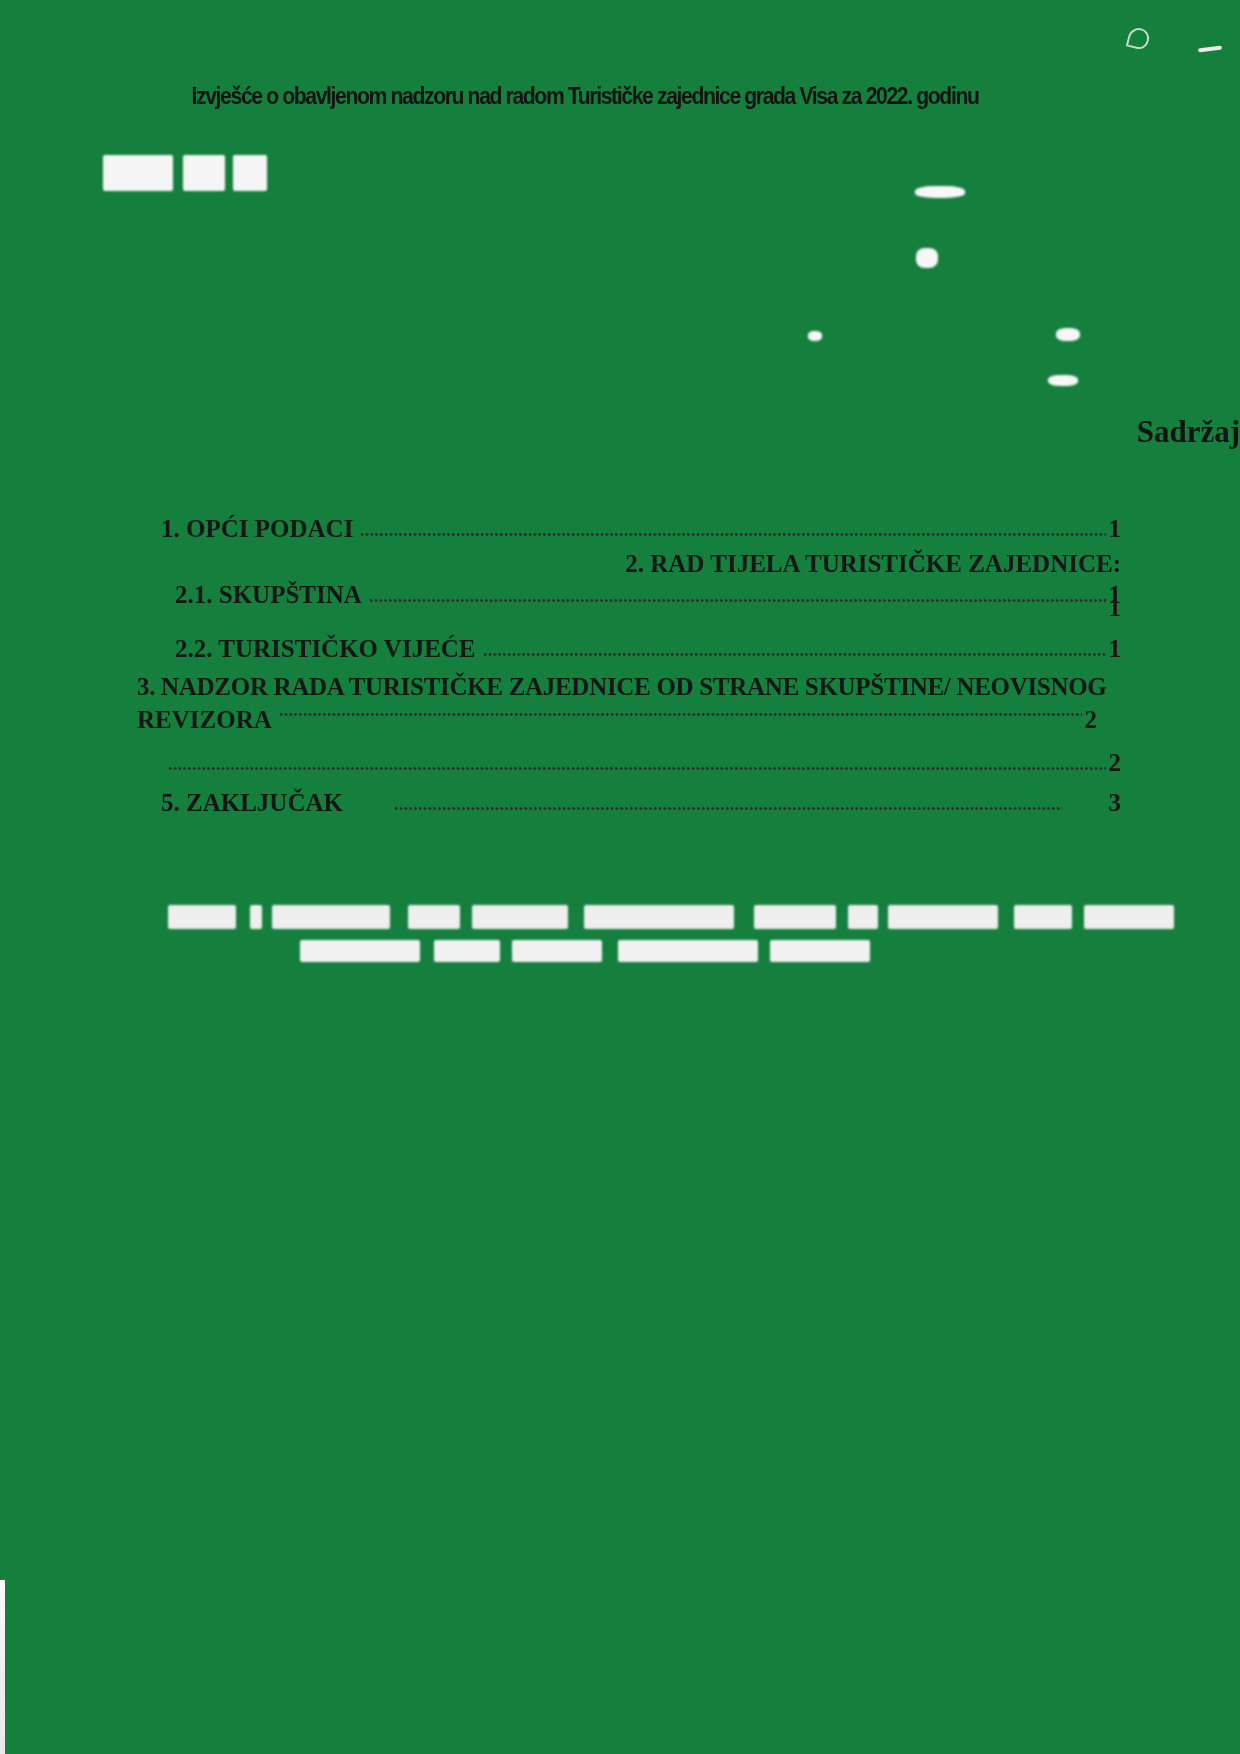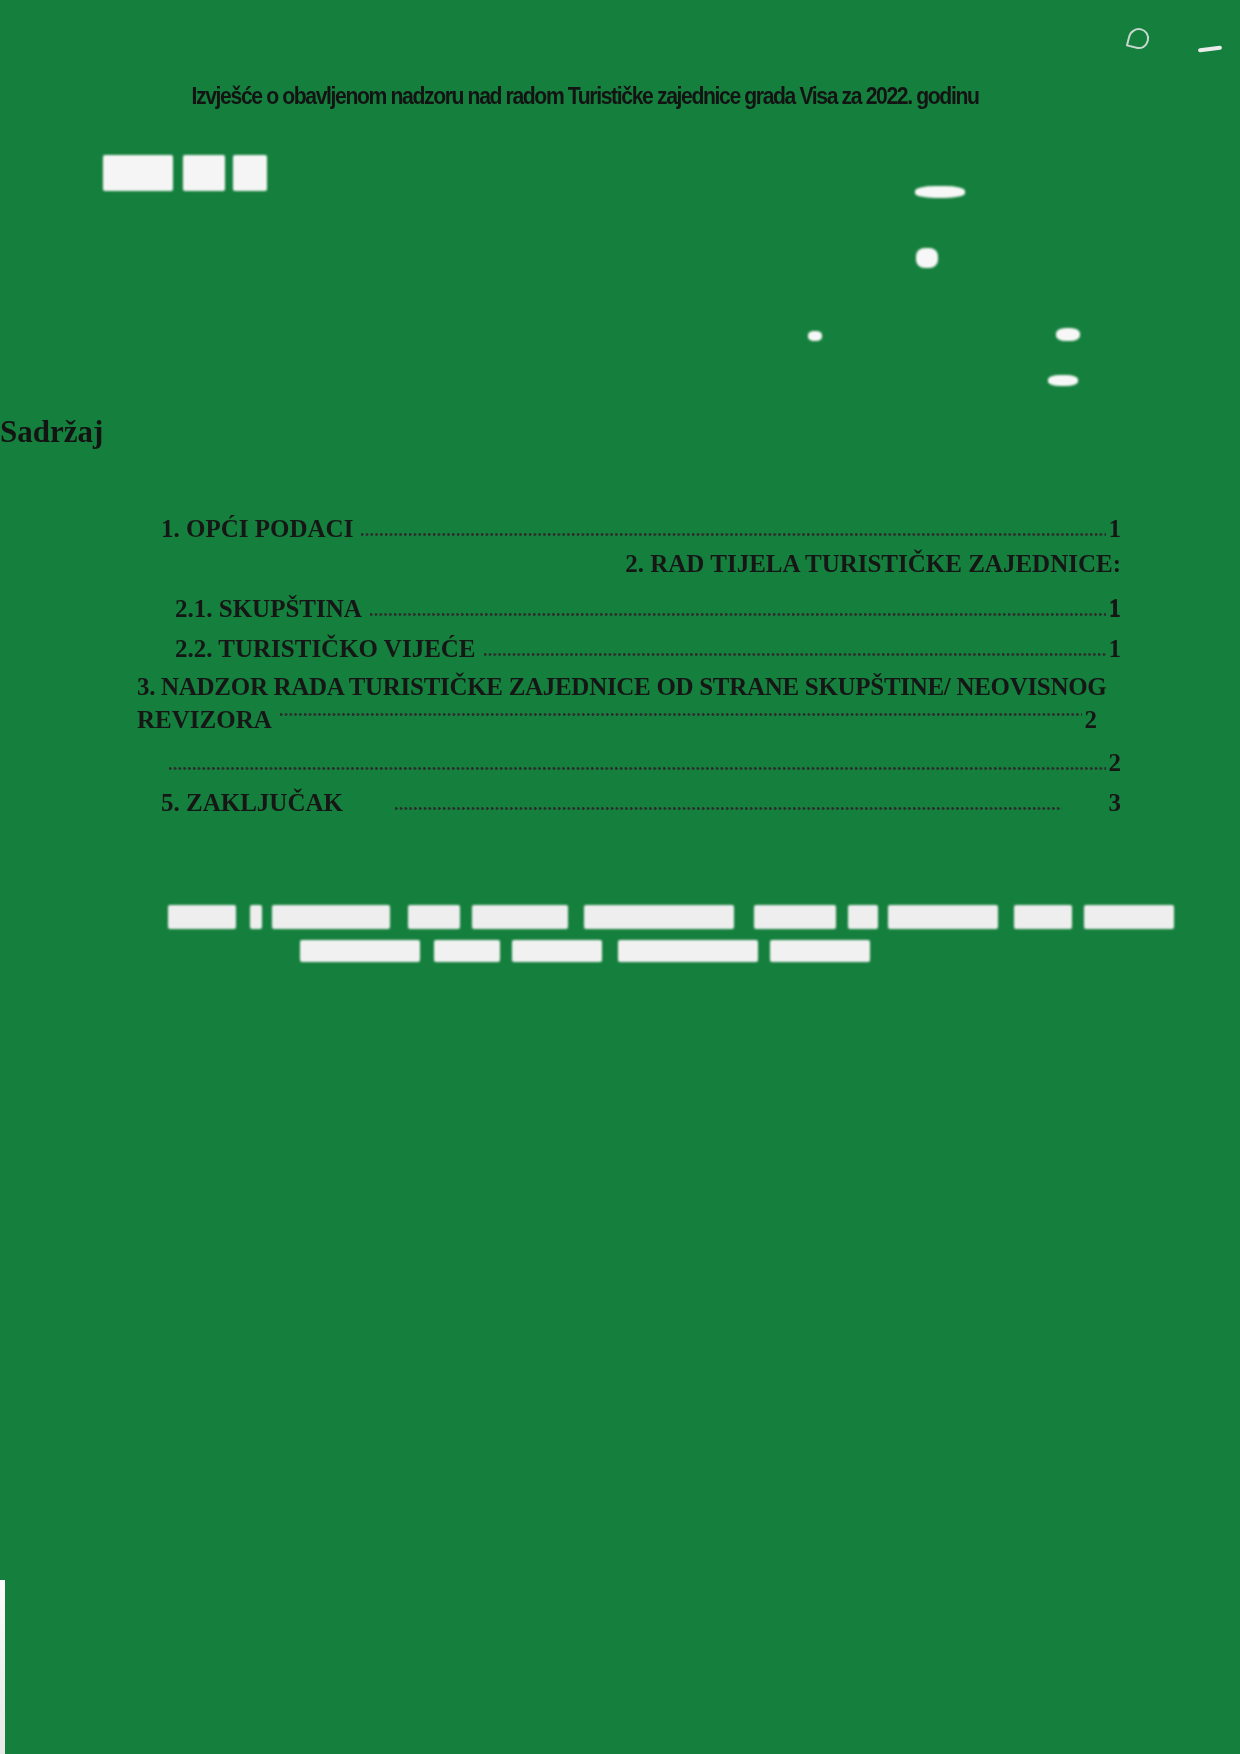--- a/index.html
+++ b/index.html
@@ -31,21 +31,21 @@
     transform-origin: 50% 50%;
   }
 
   
   .toc-title {
     position: absolute;
     top: 414px;
     left: 0;
     width: 1240px;
     margin: 0;
-    text-align: left;
+    text-align: right;
     font-family: "Liberation Serif", serif;
     font-weight: 700;
     font-size: 31px;
     color: #131313;
   }
 
   
   .toc {
     position: absolute;
     left: 137px;
@@ -122,21 +122,21 @@
       <div class="toc-row" style="top: 6px;">
         <span class="toc-label">1. OPĆI PODACI</span>
         <span class="toc-leader"></span>
         <span class="toc-pagenum">1</span>
       </div>
       <div class="toc-row" style="top: 46px; flex-direction: column;">
         <span class="toc-label">2. RAD TIJELA TURISTIČKE ZAJEDNICE:</span>
         <span class="toc-leader"></span>
         <span class="toc-pagenum">1</span>
       </div>
-      <div class="toc-row level2" style="top: 86px;">
+      <div class="toc-row level2" style="top: 72px;">
         <span class="toc-label">2.1. SKUPŠTINA</span>
         <span class="toc-leader"></span>
         <span class="toc-pagenum">1</span>
       </div>
       <div class="toc-row level2" style="top: 126px;">
         <span class="toc-label">2.2. TURISTIČKO VIJEĆE</span>
         <span class="toc-leader"></span>
         <span class="toc-pagenum">1</span>
       </div>
       <div class="toc-entry-block" style="top: 166px;">

